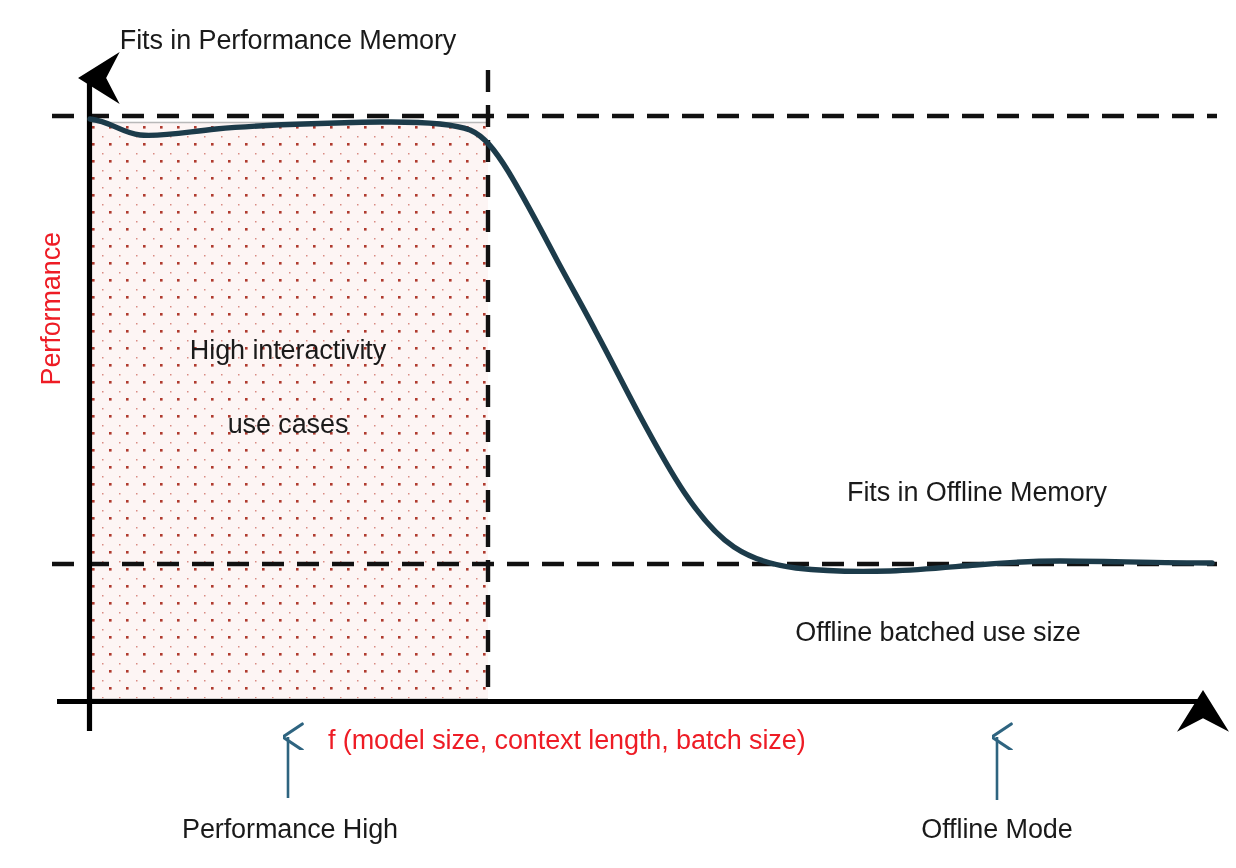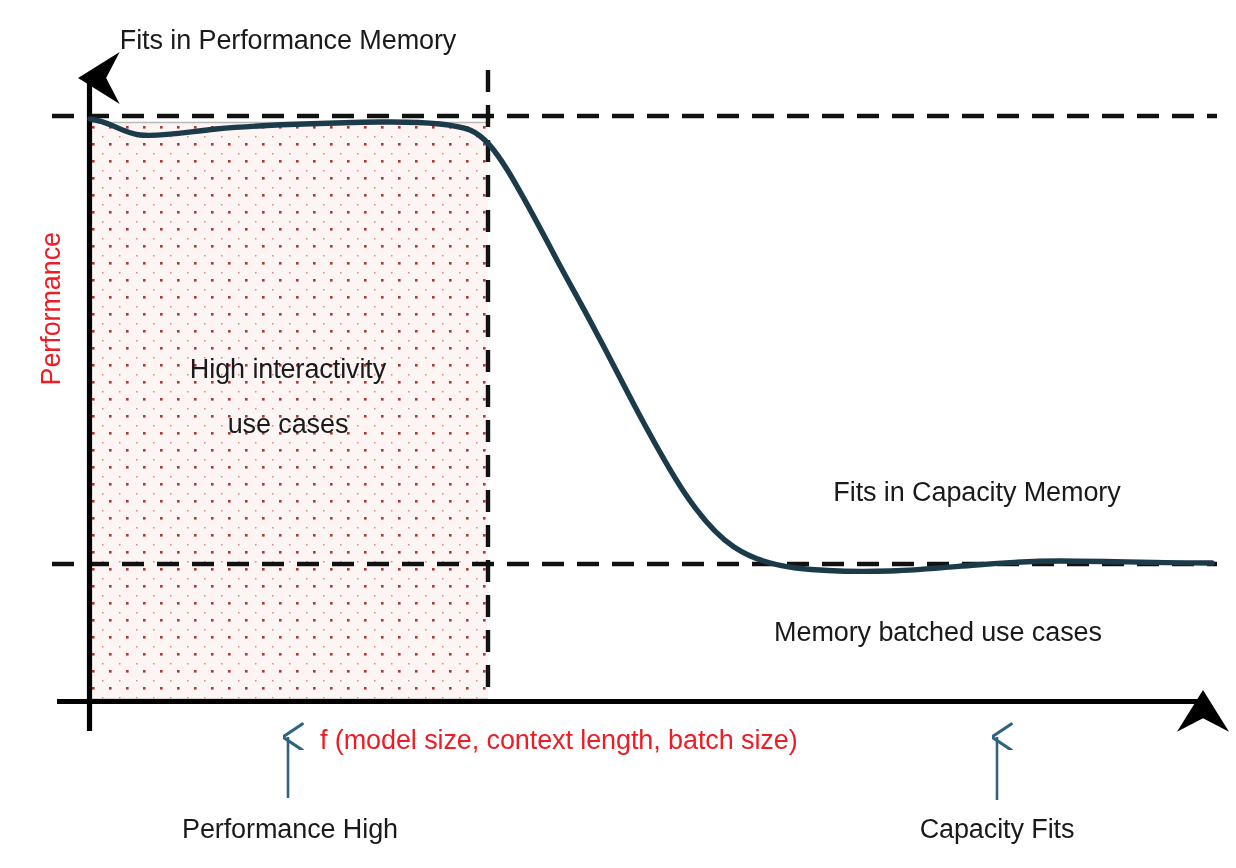--- a/index.html
+++ b/index.html
@@ -122,27 +122,27 @@
 
     <line x1="288" y1="798" x2="288" y2="737" stroke="#2e6480" stroke-width="2.6" marker-end="url(#arrowUpBlue)"></line>
 
     <line x1="997" y1="800" x2="997" y2="737" stroke="#2e6480" stroke-width="2.6" marker-end="url(#arrowUpBlue)"></line>
   </svg>
 
   <div class="txt t-title t-center" style="left:288px; top:25px;">Fits in Performance Memory</div>
 
   <div class="txt" id="axis-label-performance">Performance</div>
 
-  <div class="txt t-body region-label-2line" style="left:288px; top:335px;margin-top:19px;">High interactivity</div>
+  <div class="txt t-body region-label-2line" style="left:288px; top:335px;">High interactivity</div>
 
   <div class="txt t-body region-label-2line" style="left:288px; top:369px;margin-top:40px;">use cases</div>
 
-  <div class="txt t-body t-center" style="left:977px; top:477px;">Fits in Capacity Memory</div>
+  <div class="txt t-body t-center" style="left:977px; top:477px;">Fits in Offline Memory</div>
 
-  <div class="txt t-body t-center" style="left:938px; top:617px;">Memory batched use cases</div>
+  <div class="txt t-body t-center" style="left:938px; top:617px;">Offline batched use size</div>
 
-  <div class="txt t-red" style="left:320px; top:725px;">f (model size, context length, batch size)</div>
+  <div class="txt t-red" style="left:328px; top:725px;">f (model size, context length, batch size)</div>
 
   <div class="txt t-body t-center" style="left:290px; top:814px;">Performance High</div>
 
-  <div class="txt t-body t-center" style="left:997px; top:814px;">Capacity Fits</div>
+  <div class="txt t-body t-center" style="left:997px; top:814px;">Offline Mode</div>
 
 </div>
 
 </body></html>

